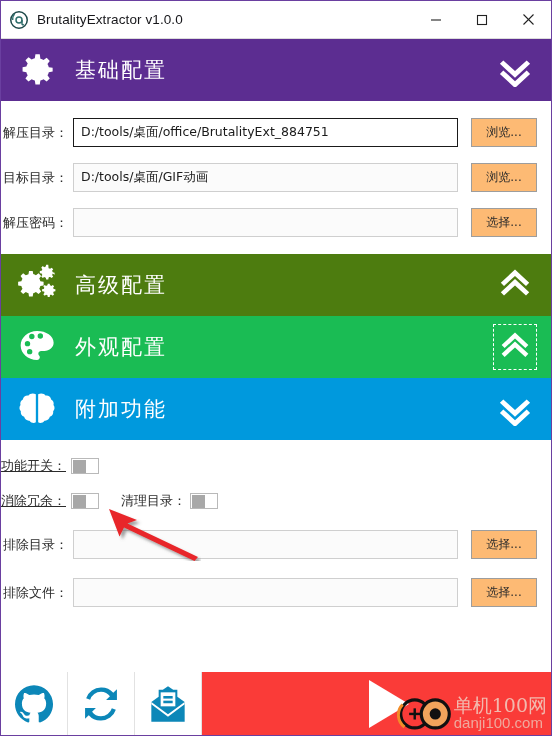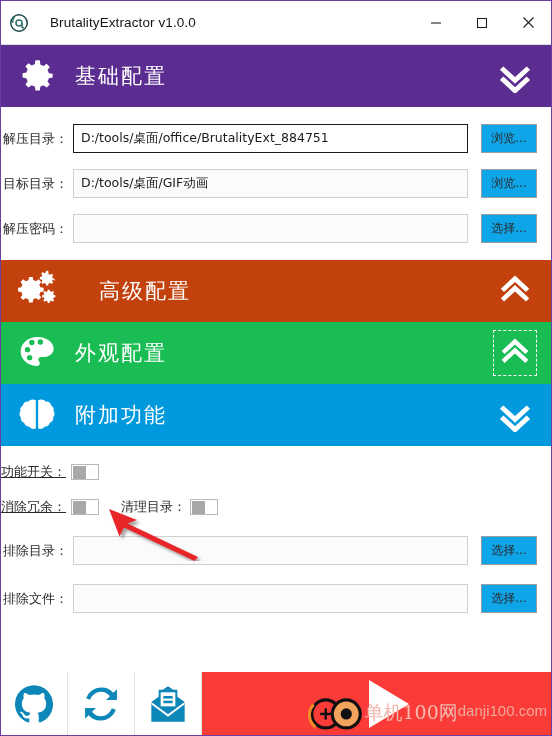--- a/index.html
+++ b/index.html
@@ -13,26 +13,25 @@
     position:relative;
     width:552px;height:736px;
     box-sizing:border-box;
     border:1px solid #6a3fa0;
     background:#fff;
     overflow:hidden;
   }
 
   
   .titlebar{
-    height:44px;
+    height:38px;
     display:flex;align-items:center;
     background:#ffffff;
     border-bottom:1px solid #dcdcdc;
     box-sizing:border-box;
-    gap:13px;
   }
   .app-icon{
     width:18px;height:18px;margin-left:9px;margin-right:9px;
     flex:0 0 auto;
   }
   .title-text{
     font-size:13.5px;color:#16161a;letter-spacing:.1px;
     white-space:nowrap;
   }
   .win-btns{margin-left:auto;display:flex;height:31px;}
@@ -65,21 +64,21 @@
     width:44px;height:46px;
     display:flex;align-items:center;justify-content:center;
     flex:0 0 auto;
     box-sizing:border-box;
   }
   .section-bar .sec-chev.focused{
     border:1px dashed #ffffff;
   }
 
   .bar-basic{background:#5C2D91;}
-  .bar-advanced{background:#c2410c;gap:24px;}
+  .bar-advanced{background:#4d7c0f;}
   .bar-appearance{background:#1ABC54;}
   .bar-extra{background:#0099DD;}
   .bar-log{background:#65636C;}
 
   
   .panel{background:#ffffff;}
   .form-row{
     display:flex;align-items:center;
     height:31px;
     margin:0 0 0 2px;
@@ -107,25 +106,25 @@
     font-family:"DejaVu Sans","Liberation Sans",sans-serif;
     outline:none;
     border-radius:0;
   }
   .text-input.focused{
     border:1.6px solid #1a1a1a;
     background:#ffffff;
   }
   .text-input::placeholder{color:#b0b0b0;}
   .pick-btn{
-    width:56px;height:29px;
+    width:66px;height:29px;
     margin-left:13px;margin-right:14px;
     box-sizing:border-box;
     border:1px solid #9d9d9d;
-    background:#0ea5e9;
+    background:#fdba74;
     font-size:12px;color:#2b2b2b;
     font-family:"DejaVu Sans","Liberation Sans",sans-serif;
     display:flex;align-items:center;justify-content:center;
     flex:0 0 auto;
     cursor:pointer;
   }
 
   
   .toggle-row{
     display:flex;align-items:center;height:26px;
@@ -184,21 +183,21 @@
 
   
   .watermark{
     position:absolute;
     right:4px;bottom:2px;
     display:flex;align-items:center;
     pointer-events:none;
   }
   .wm-logo{width:56px;height:40px;flex:0 0 auto;}
   .wm-text{
-    display:flex;flex-direction:row;
+    display:flex;flex-direction:column;
     line-height:1.02;
     margin-left:1px;
   }
   .wm-cn{
     font-size:19px;color:#f2b9ae;
     font-family:"DejaVu Serif","Liberation Serif",serif;
     letter-spacing:0px;
   }
   .wm-en{
     font-size:15px;color:#f0a89c;

